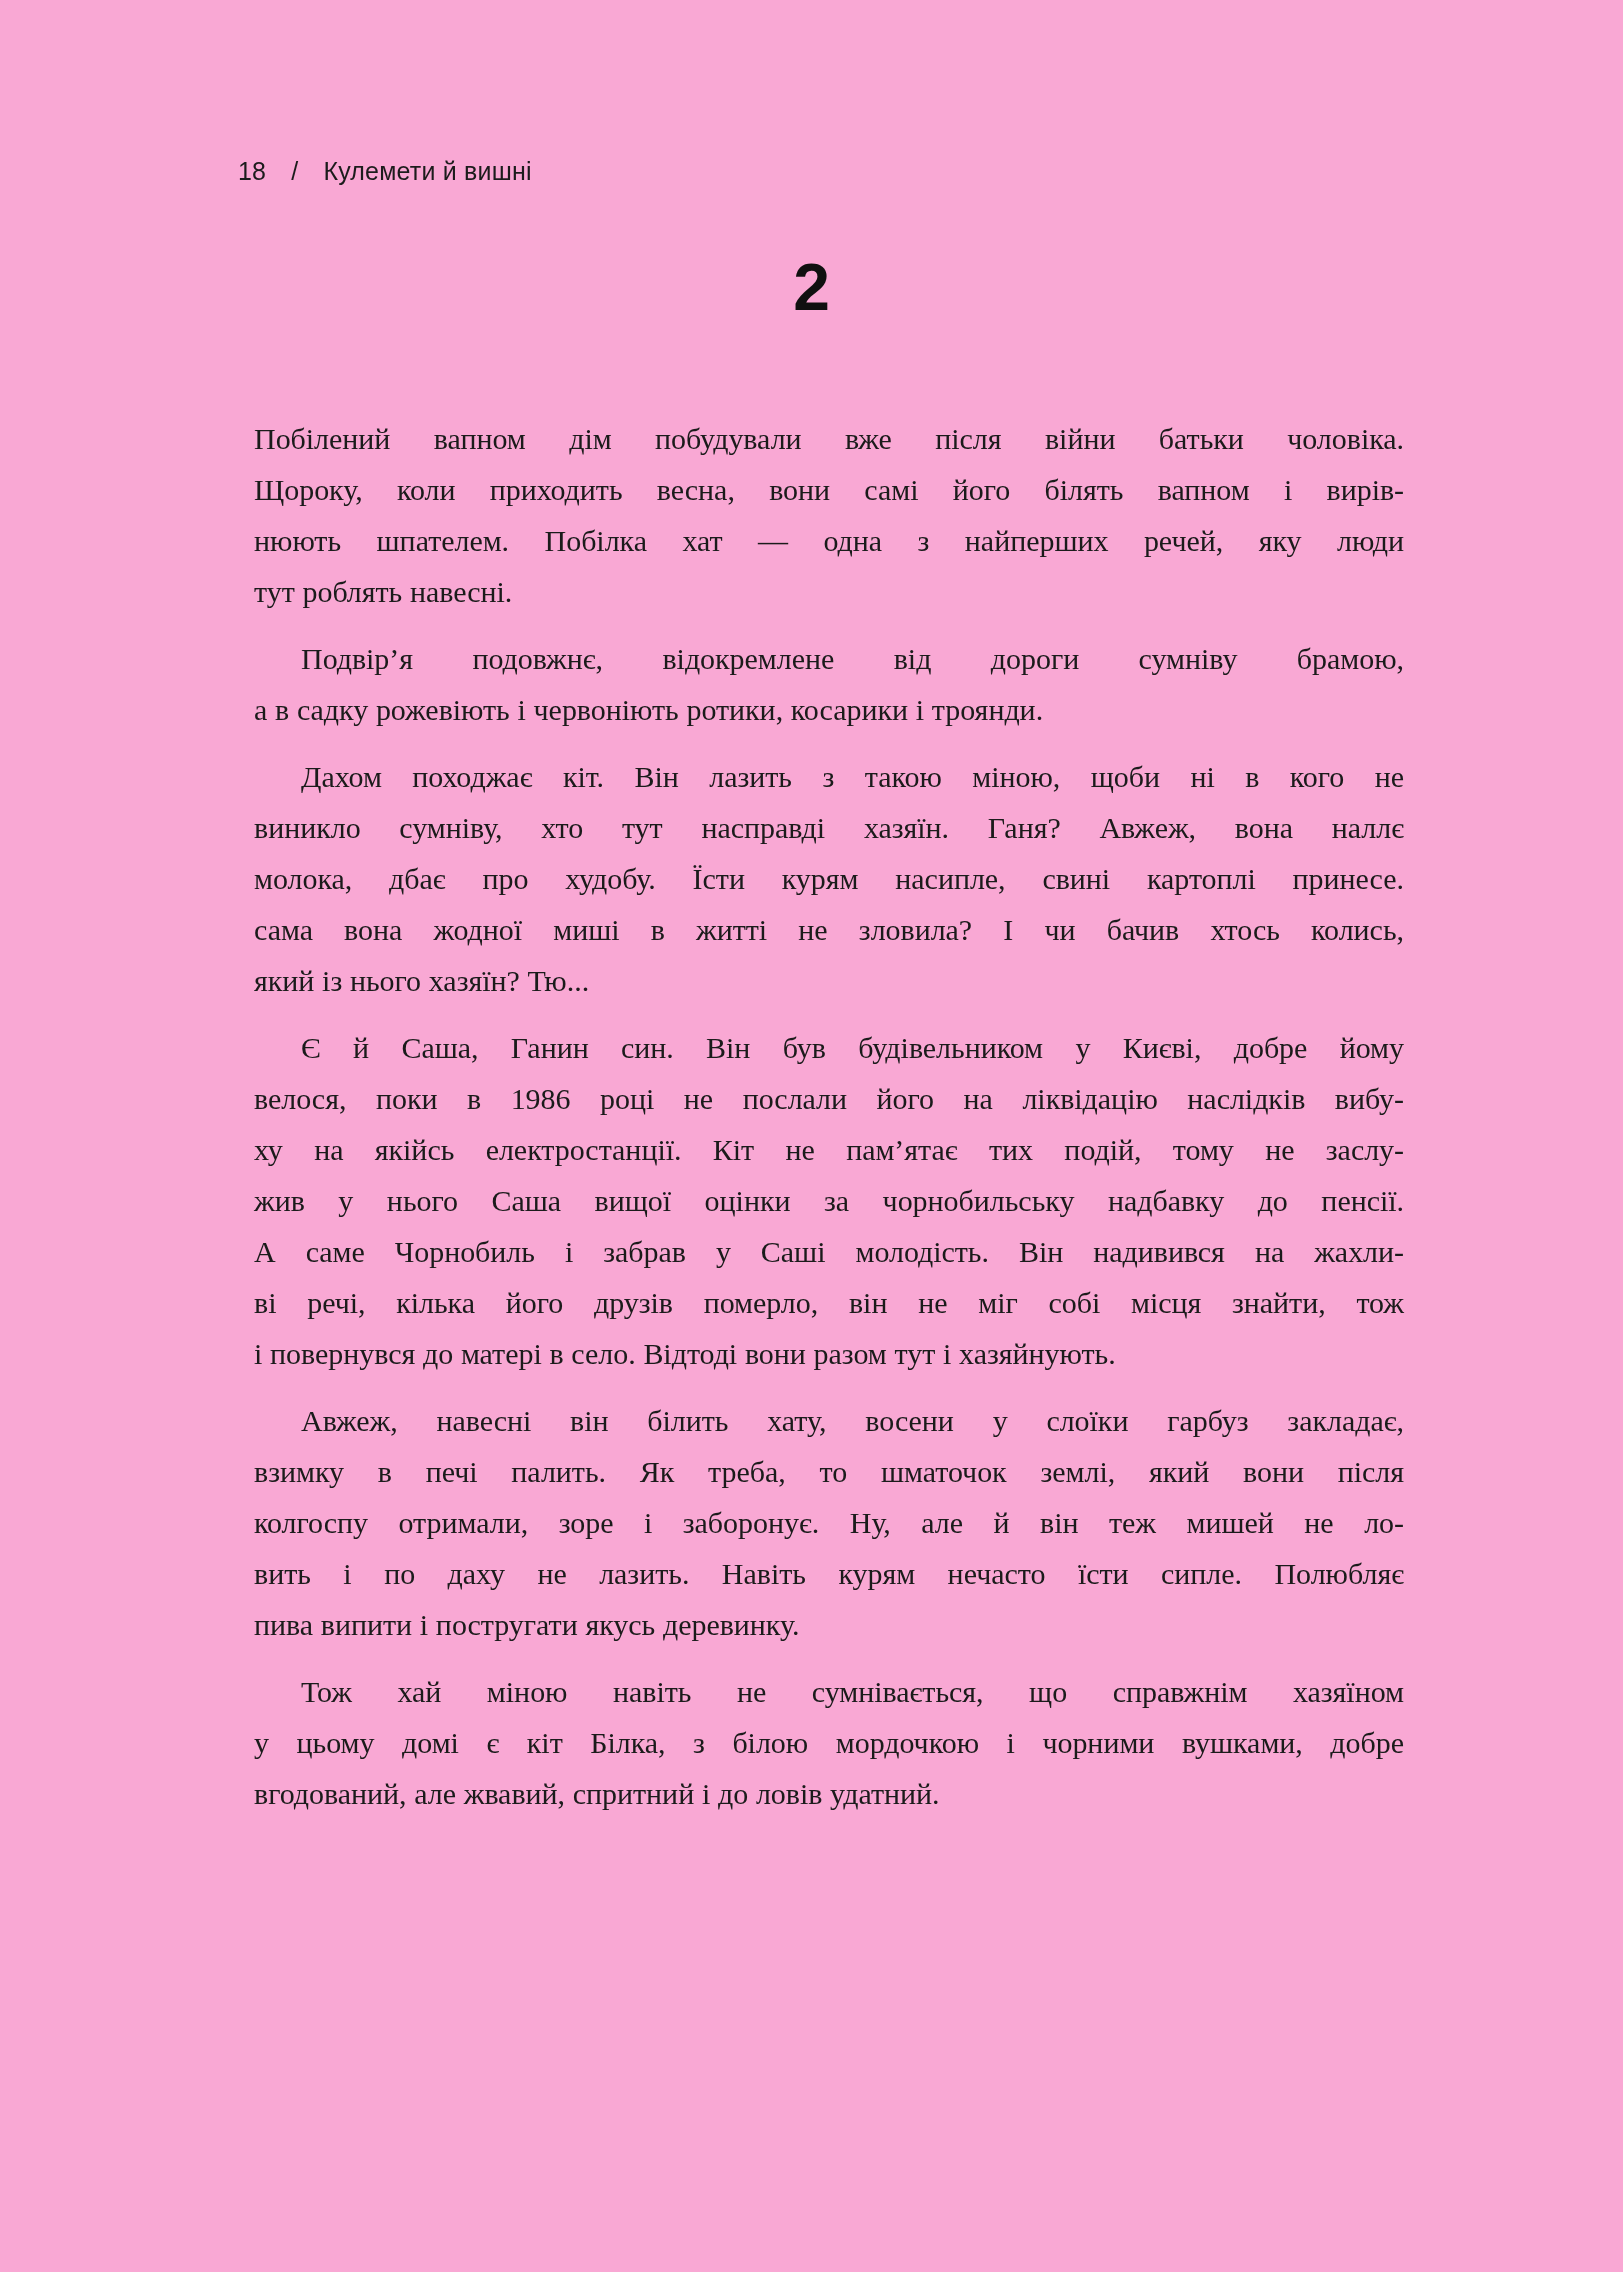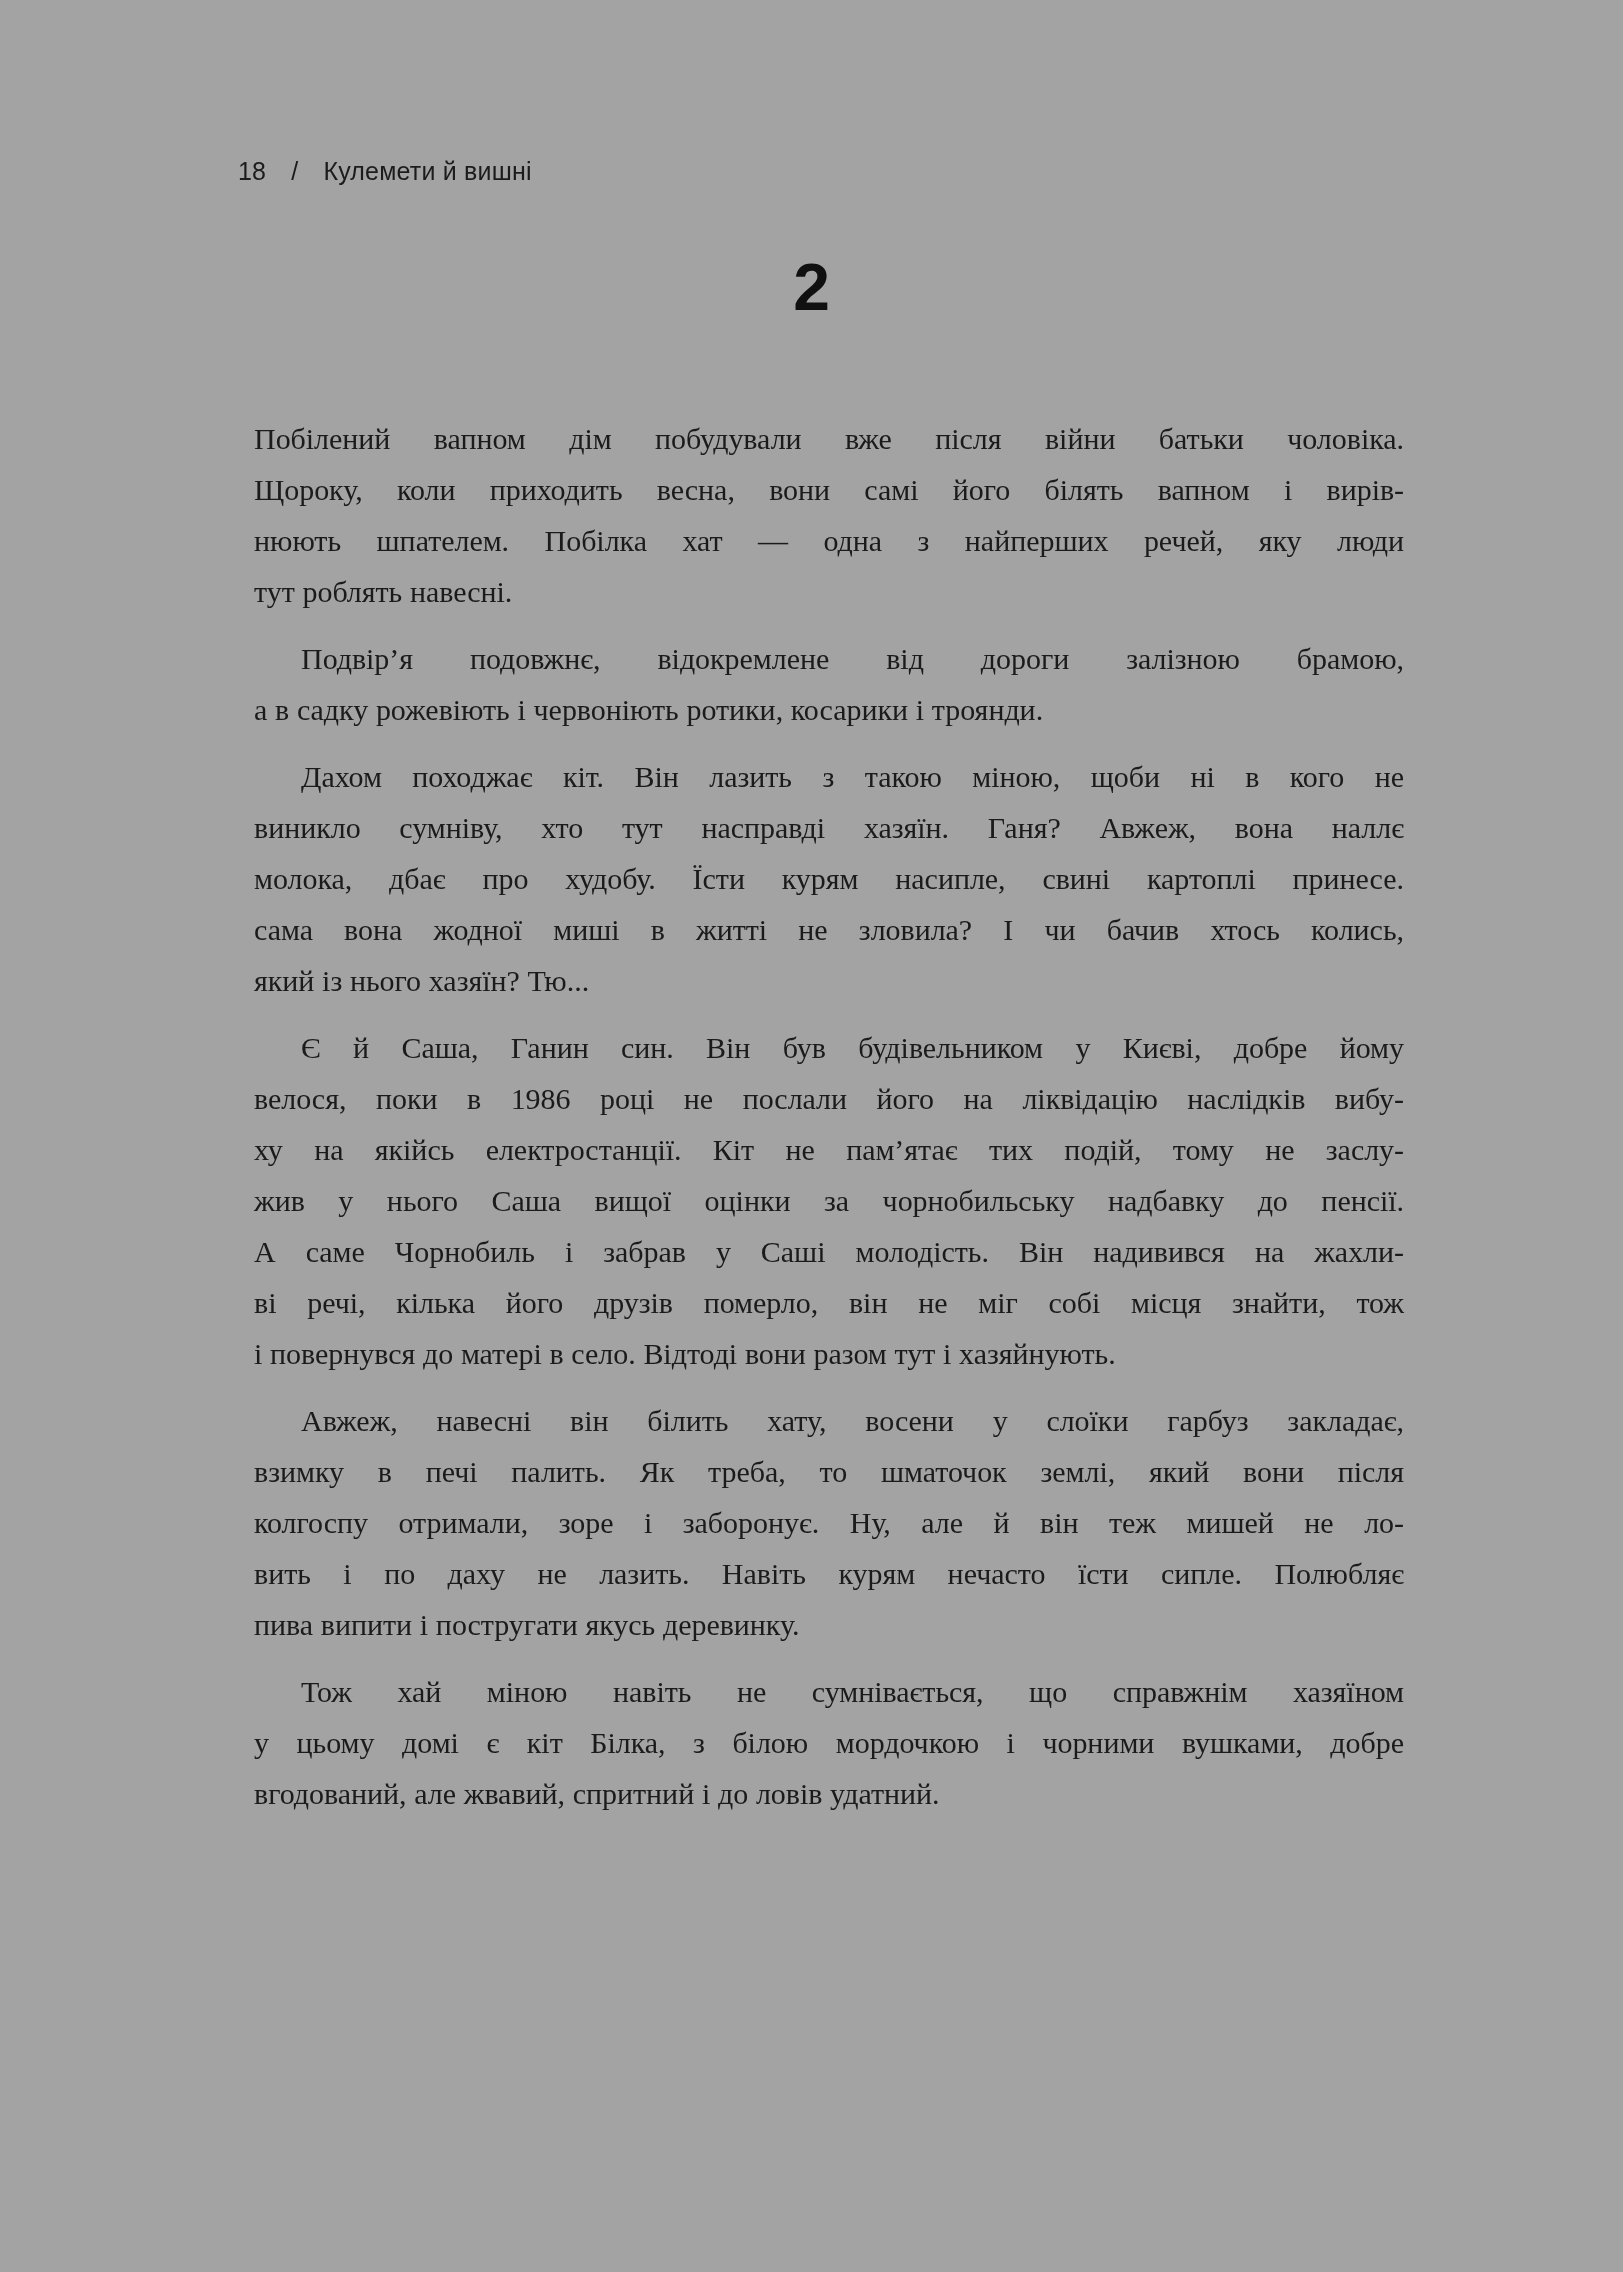--- a/index.html
+++ b/index.html
@@ -100,39 +100,39 @@
     text-align: right;
     text-align-last: left;
   }
   .para .line.first-indent {
     text-indent: 47px;
   }
 </style>
 </head>
 <body>
 
-<div class="page" style="background: #a3a3a3;">
+<div class="page" style="background: #f9a8d4;">
 
   <div class="running-head">
     <span class="folio">18</span>
     <span class="sep">/</span>
     <span class="book-title">Кулемети й вишні</span>
   </div>
 
   <div class="chapter-number">2</div>
 
   <div class="textblock">
       <p class="para">
         <span class="line j">Побілений вапном дім побудували вже після війни батьки чоловіка.</span>
         <span class="line j">Щороку, коли приходить весна, вони самі його білять вапном і вирів-</span>
         <span class="line j">нюють шпателем. Побілка хат — одна з найперших речей, яку люди</span>
         <span class="line last">тут роблять навесні.</span>
       </p>
       <p class="para">
-        <span class="line j first-indent">Подвір’я подовжнє, відокремлене від дороги залізною брамою,</span>
+        <span class="line j first-indent">Подвір’я подовжнє, відокремлене від дороги сумніву брамою,</span>
         <span class="line last">а в садку рожевіють і червоніють ротики, косарики і троянди.</span>
       </p>
       <p class="para">
         <span class="line j first-indent">Дахом походжає кіт. Він лазить з такою міною, щоби ні в кого не</span>
         <span class="line j">виникло сумніву, хто тут насправді хазяїн. Ганя? Авжеж, вона наллє</span>
         <span class="line j">молока, дбає про худобу. Їсти курям насипле, свині картоплі принесе.</span>
         <span class="line j">сама вона жодної миші в житті не зловила? І чи бачив хтось колись,</span>
         <span class="line last">який із нього хазяїн? Тю...</span>
       </p>
       <p class="para">

